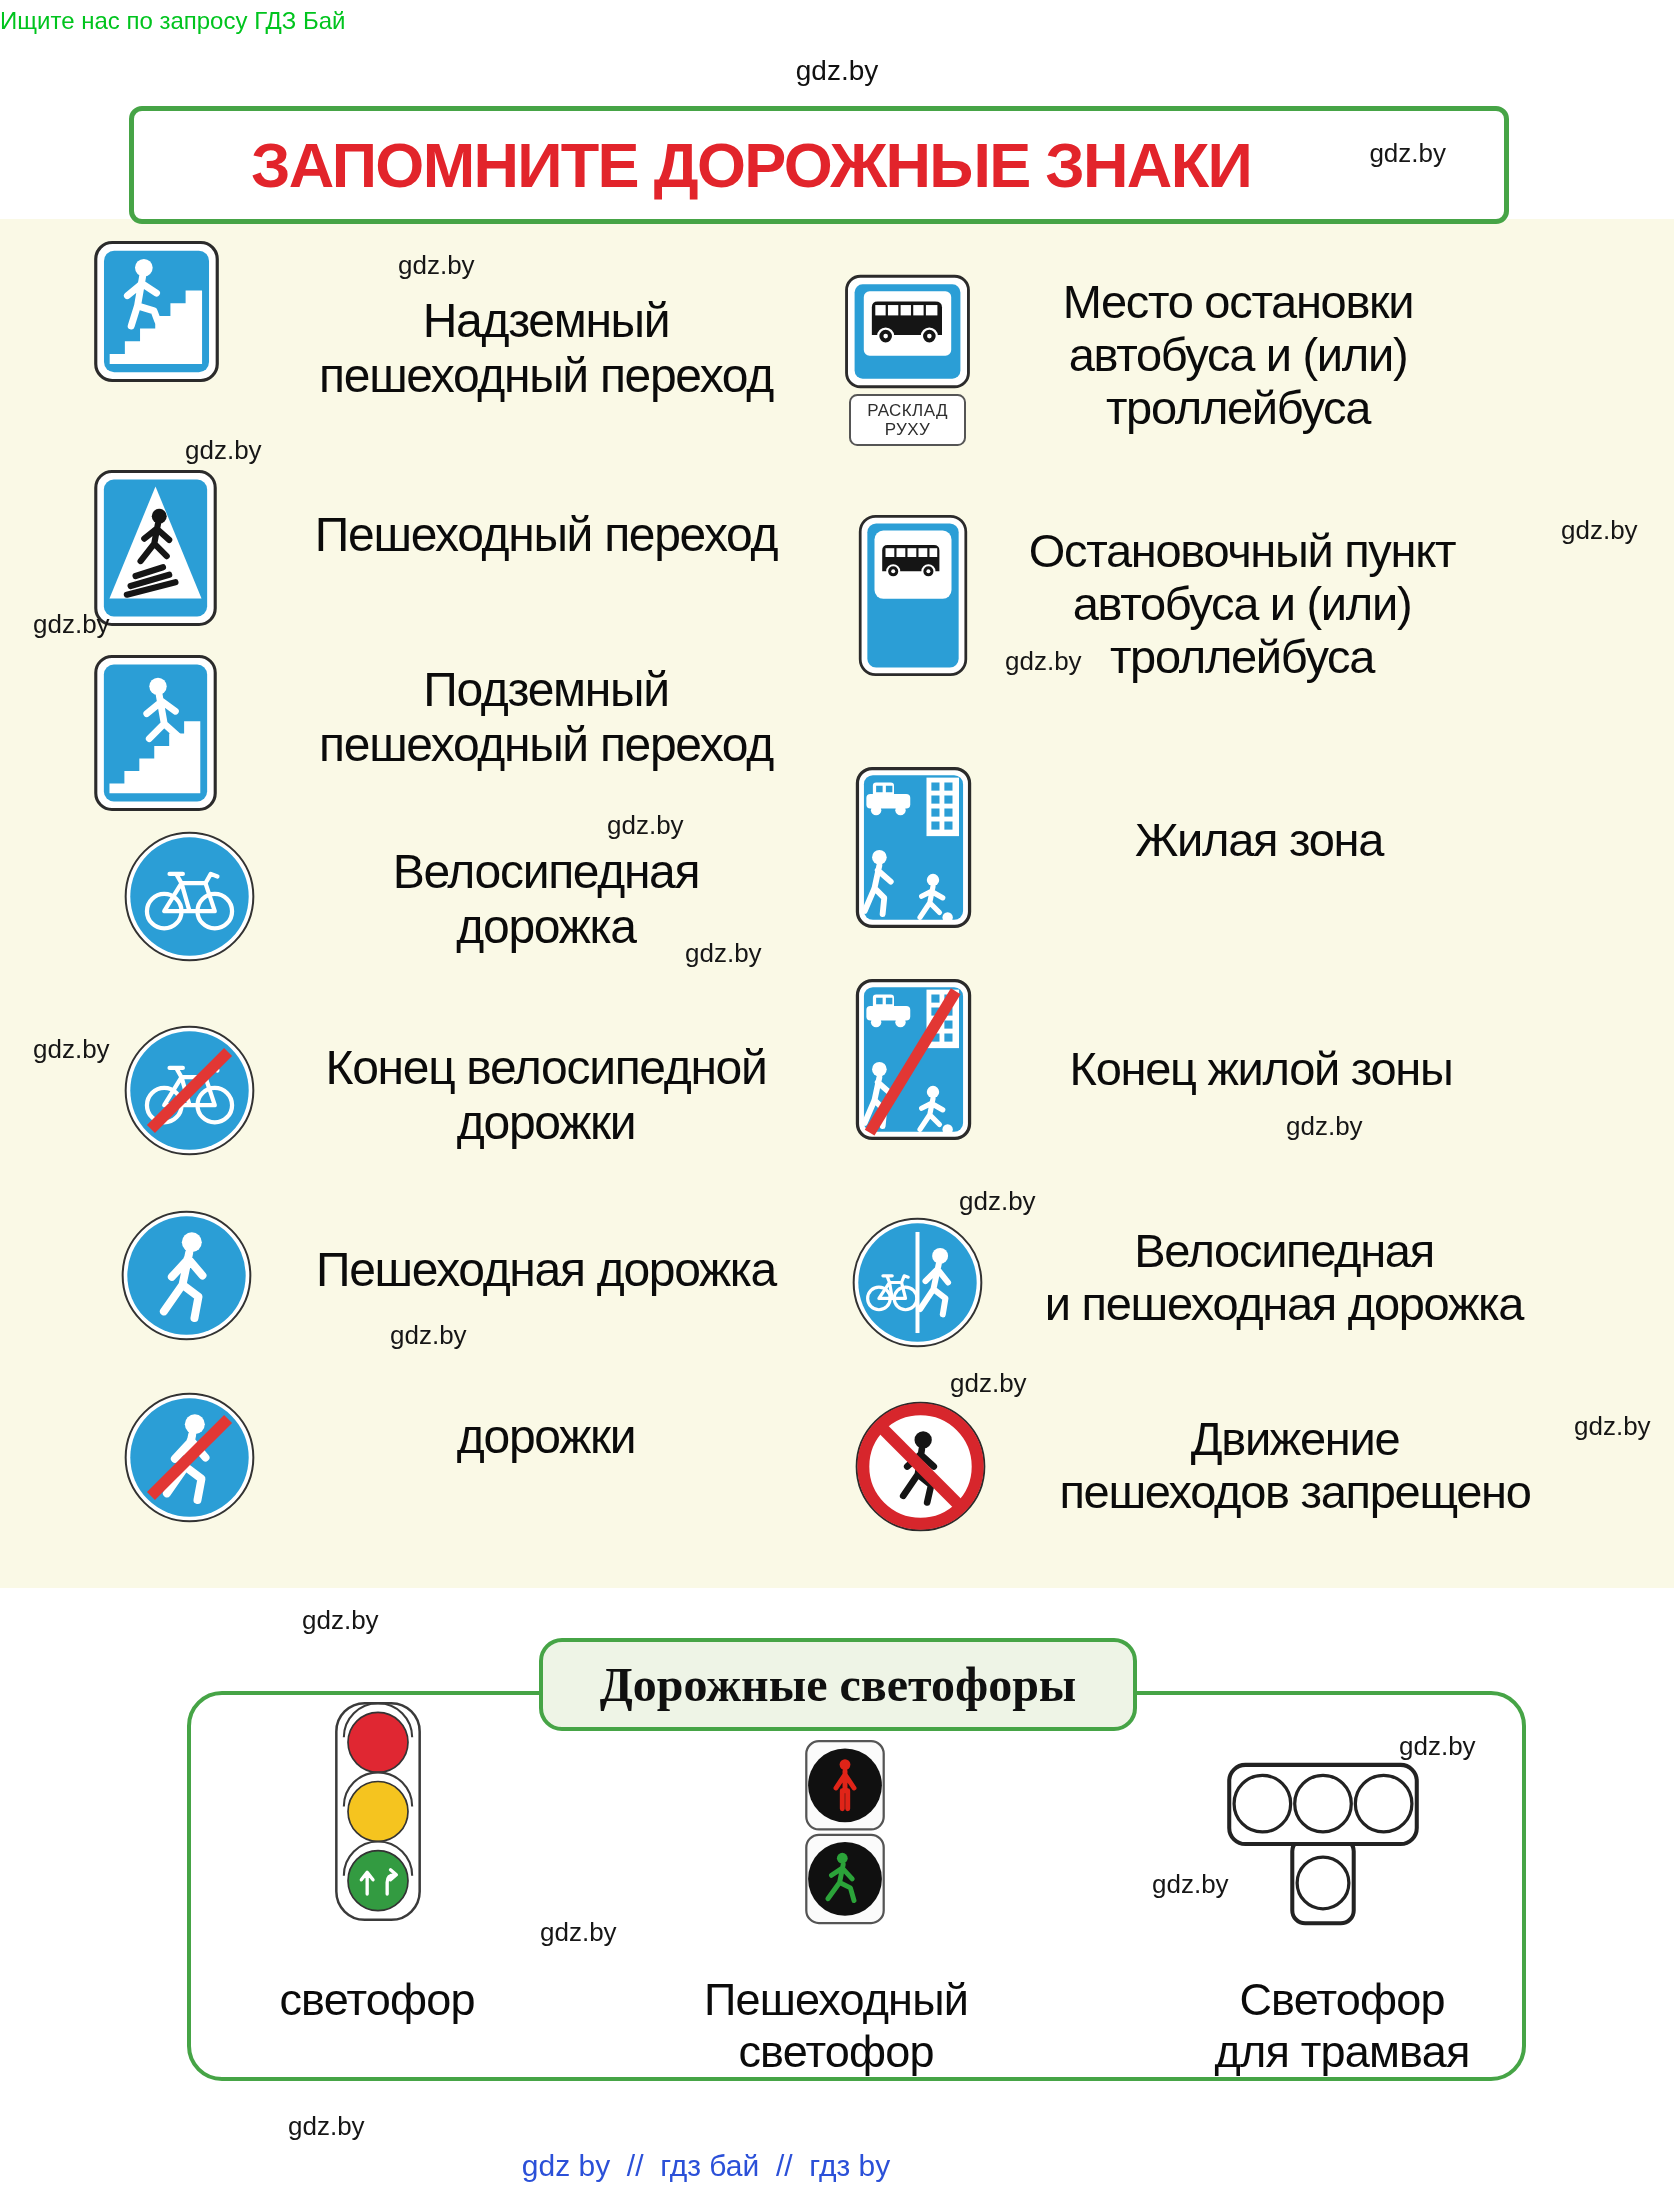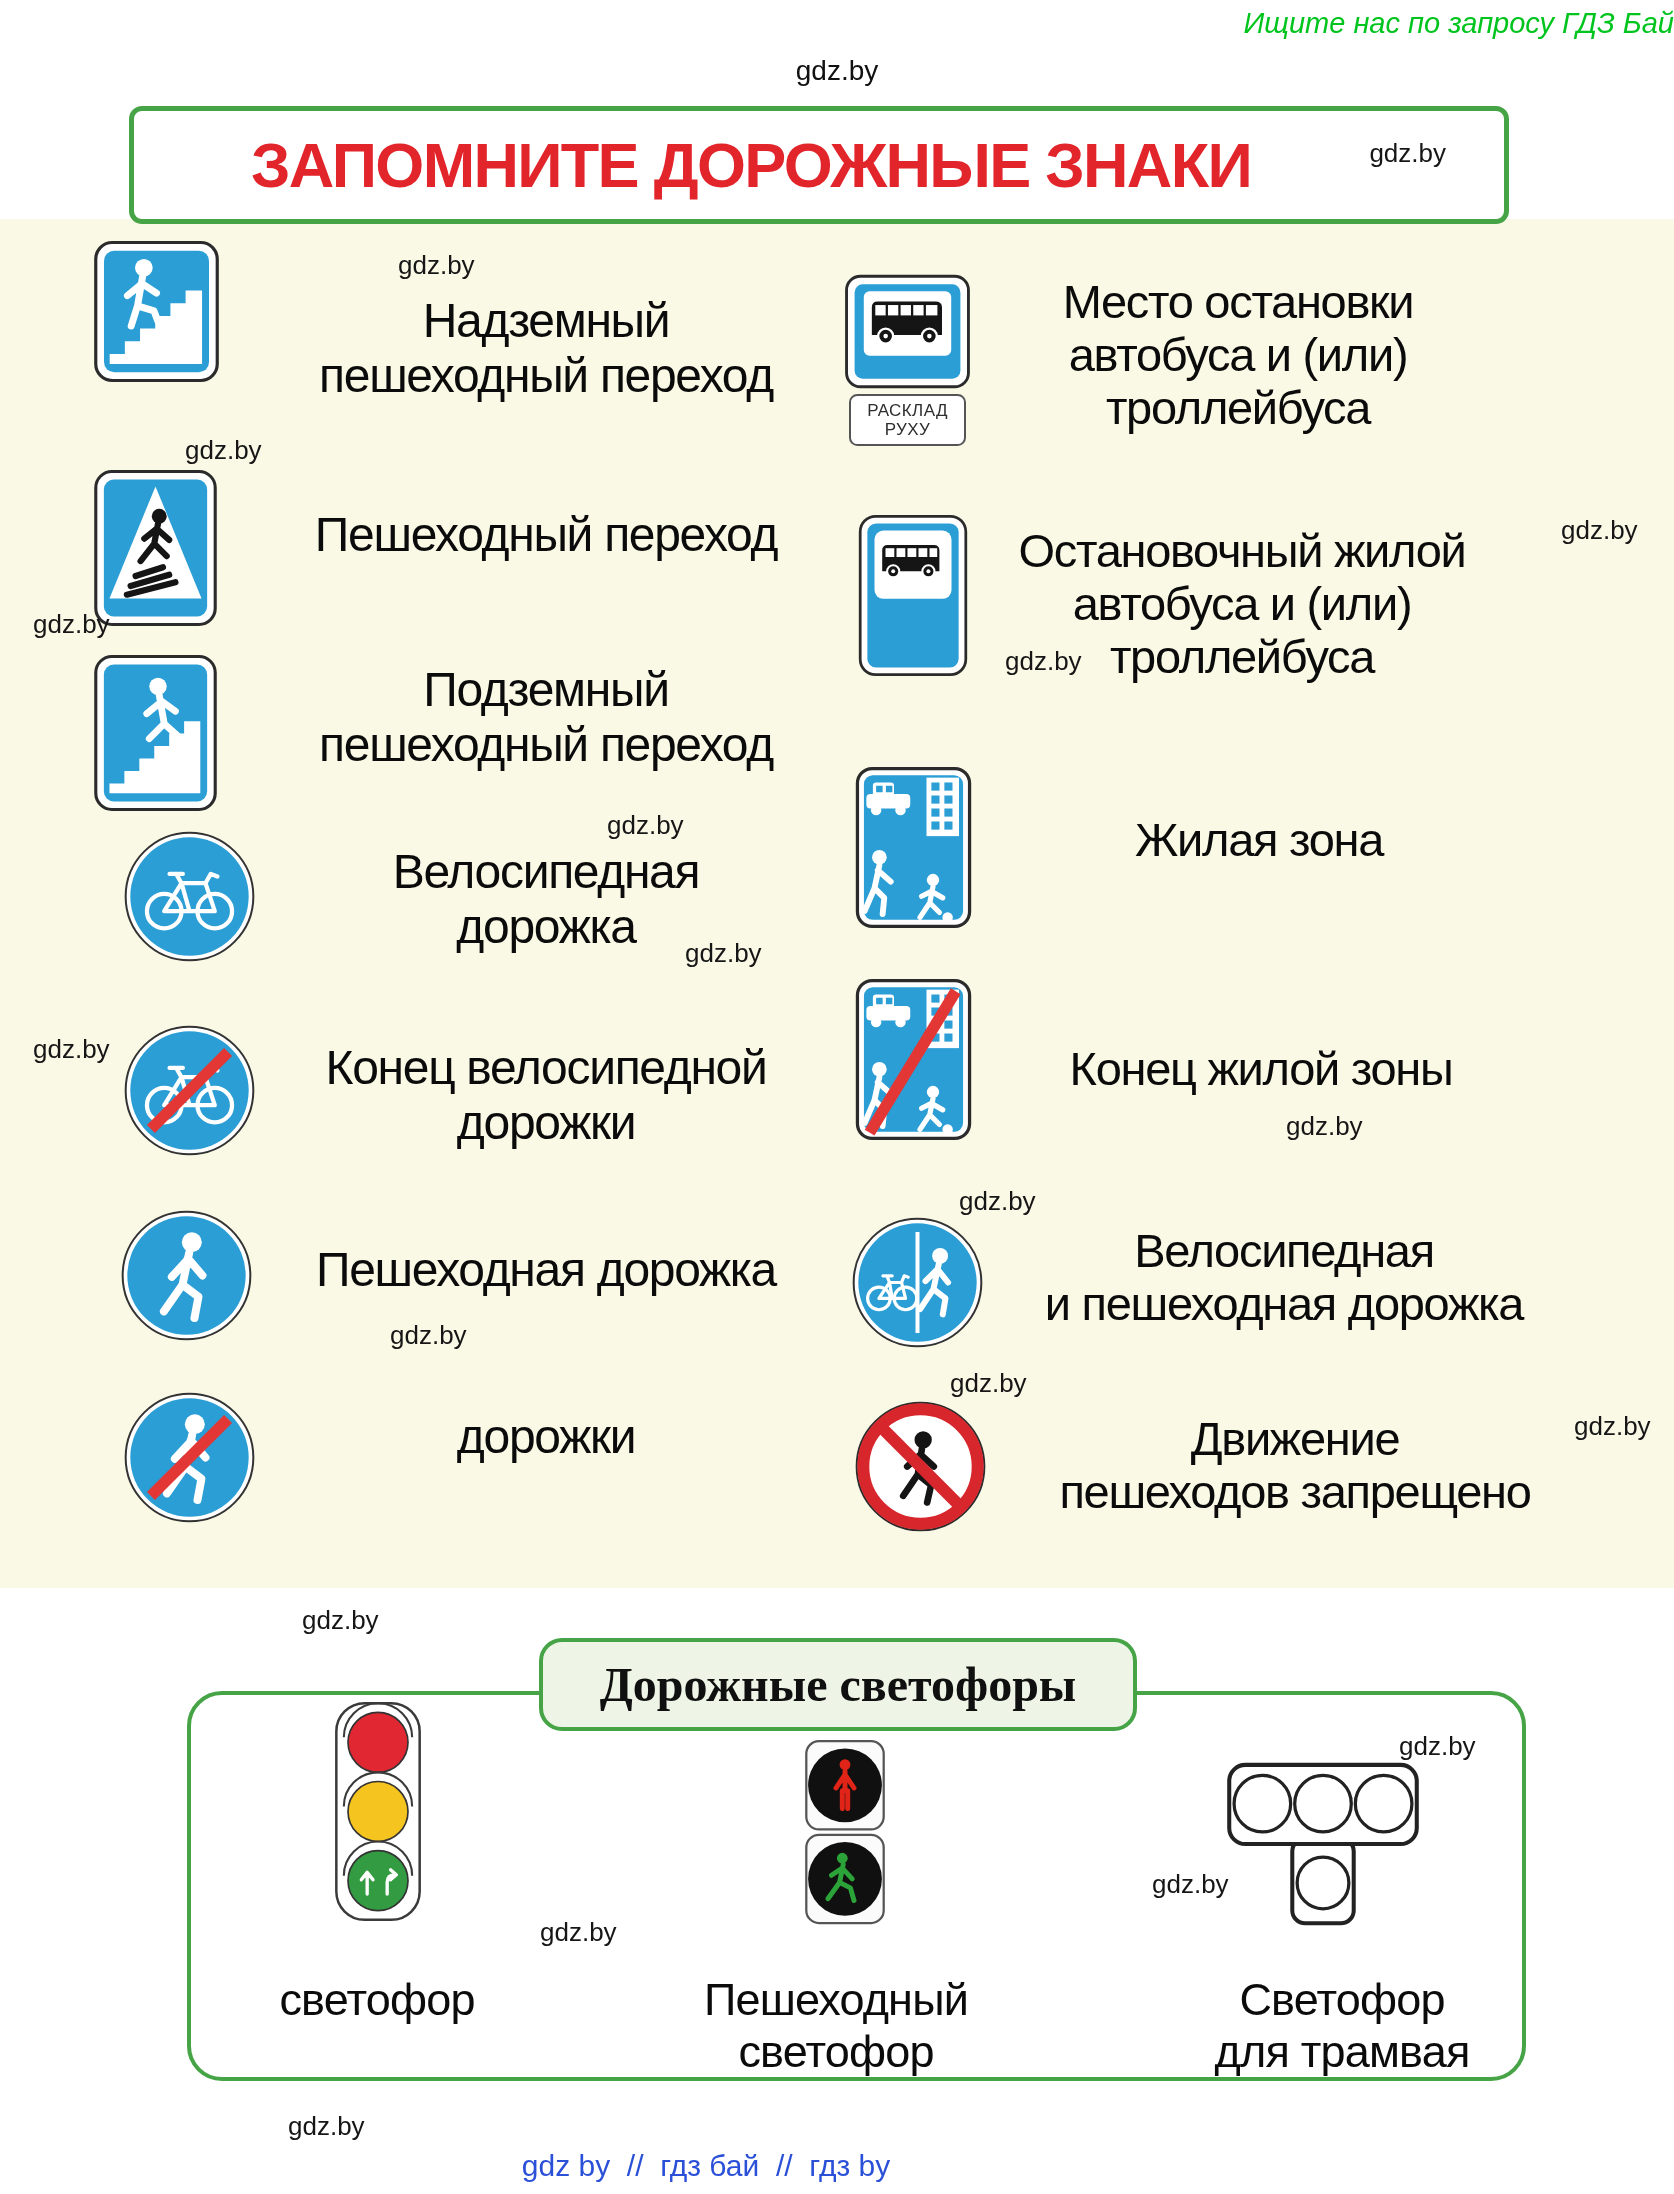--- a/index.html
+++ b/index.html
@@ -1,22 +1,22 @@
 <!DOCTYPE html>
 <html style="font-size:13.3px"><head>
 <meta charset="utf-8">
 <style>
   html,body{margin:0;padding:0;background:#fff;}
   #page{position:relative;width:1674px;height:2194px;background:#ffffff;overflow:hidden;
         font-family:"Liberation Sans",sans-serif;}
   .abs{position:absolute;}
   .cream{position:absolute;left:0;top:219px;width:1674px;height:1369px;background:#faf9e6;}
   .wm{position:absolute;font-size:26px;color:#161616;white-space:nowrap;}
-  .promo{position:absolute;left:0;top:6.7px;width:1674px;text-align:right;
-         font-size:29px;color:#00c41e;font-style:italic;}
+  .promo{position:absolute;left:0;top:6.7px;width:1674px;text-align:left;
+         font-size:24px;color:#00c41e;}
   .topwm{position:absolute;left:0;top:55px;width:1674px;text-align:center;font-size:28px;color:#111;}
   .titlebox{position:absolute;left:129px;top:106px;width:1380px;height:118px;background:#fff;
             border:5px solid #46a446;border-radius:13px;box-sizing:border-box;}
   .titletext{position:absolute;left:25px;top:0;width:1184px;height:100%;display:flex;
              align-items:center;justify-content:center;font-size:63px;font-weight:bold;
              color:#e2242b;letter-spacing:-1.7px;white-space:nowrap;}
   .lbl{position:absolute;text-align:center;color:#0b0b0b;font-size:48px;line-height:55px;
        letter-spacing:-1.3px;white-space:nowrap;}
   .lbl3{font-size:47px;line-height:53px;}
   .plate{position:absolute;left:5px;top:120px;width:117px;height:52px;background:#fff;
@@ -198,21 +198,21 @@
       <rect x="45" y="31" width="8" height="8" fill="#fff"></rect>
         <rect x="55" y="31" width="8" height="8" fill="#fff"></rect>
       <rect x="65" y="31" width="7" height="8" fill="#fff"></rect>
       <circle cx="32" cy="52" r="5.5" fill="#151515" stroke="#fff" stroke-width="1.8"></circle>
         <circle cx="32" cy="52" r="1.8" fill="#fff"></circle>
       <circle cx="64" cy="52" r="5.5" fill="#151515" stroke="#fff" stroke-width="1.8"></circle>
         <circle cx="64" cy="52" r="1.8" fill="#fff"></circle>
     </svg>
   </div>
   <div class="lbl lbl3" style="left:917px;top:524px;width:650px">
-    <div>Остановочный жилой</div>
+    <div>Остановочный пункт</div>
     <div>автобуса и (или)</div>
     <div>троллейбуса</div>
   </div>
   <span class="wm" style="left:1005px;top:646px">gdz.by</span>
 
   <div class="abs" style="left:855px;top:766px">
     <svg width="117" height="163" viewBox="0 0 72 100">
       <rect x="1.5" y="1.5" width="69" height="97" rx="9" fill="#fff" stroke="#2b2b2b" stroke-width="2"></rect>
       <rect x="5.5" y="5.5" width="61" height="89" rx="5.5" fill="#2b9ed6"></rect>
       <rect x="7" y="17" width="27" height="9" rx="2.5" fill="#fff"></rect>

